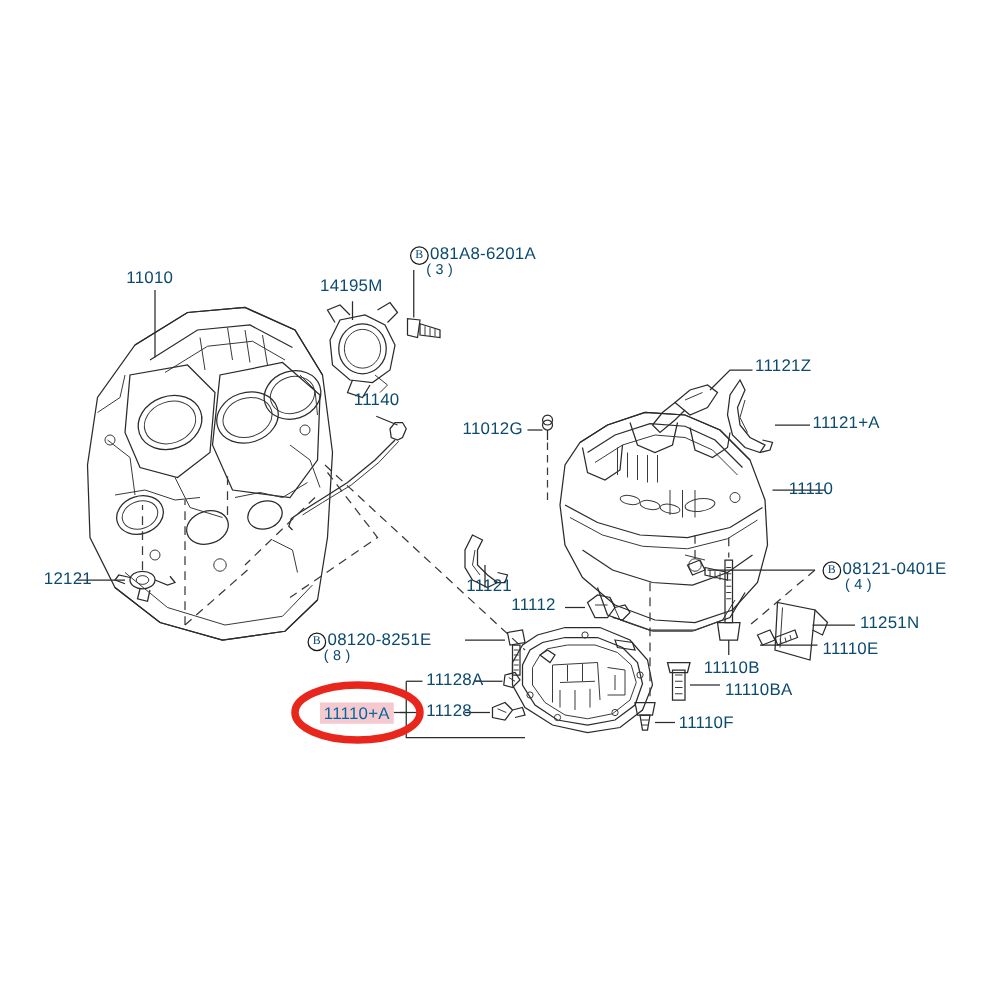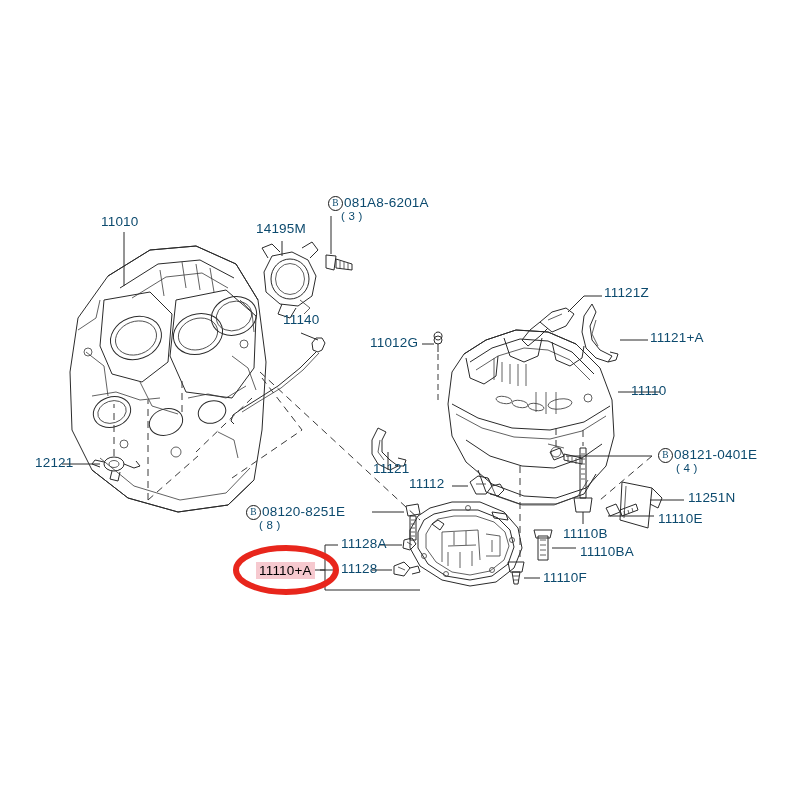--- a/index.html
+++ b/index.html
@@ -46,21 +46,21 @@
     font-size: 9.5px;
     line-height: 12px;
     text-align: center;
     vertical-align: 1px;
     margin-right: 1px;
     font-family: "Liberation Serif", serif;
   }
   .hl-text {
     position: absolute;
     font-size: 13.5px;
-    color: #000000;
+    color: #0369a1;
     background: #f6c9cf;
     padding: 1px 3px;
     white-space: nowrap;
     letter-spacing: 0.2px;
   }
   #watermark {
     position: absolute;
     left: 295px;
     top: 376px;
     width: 212px;

